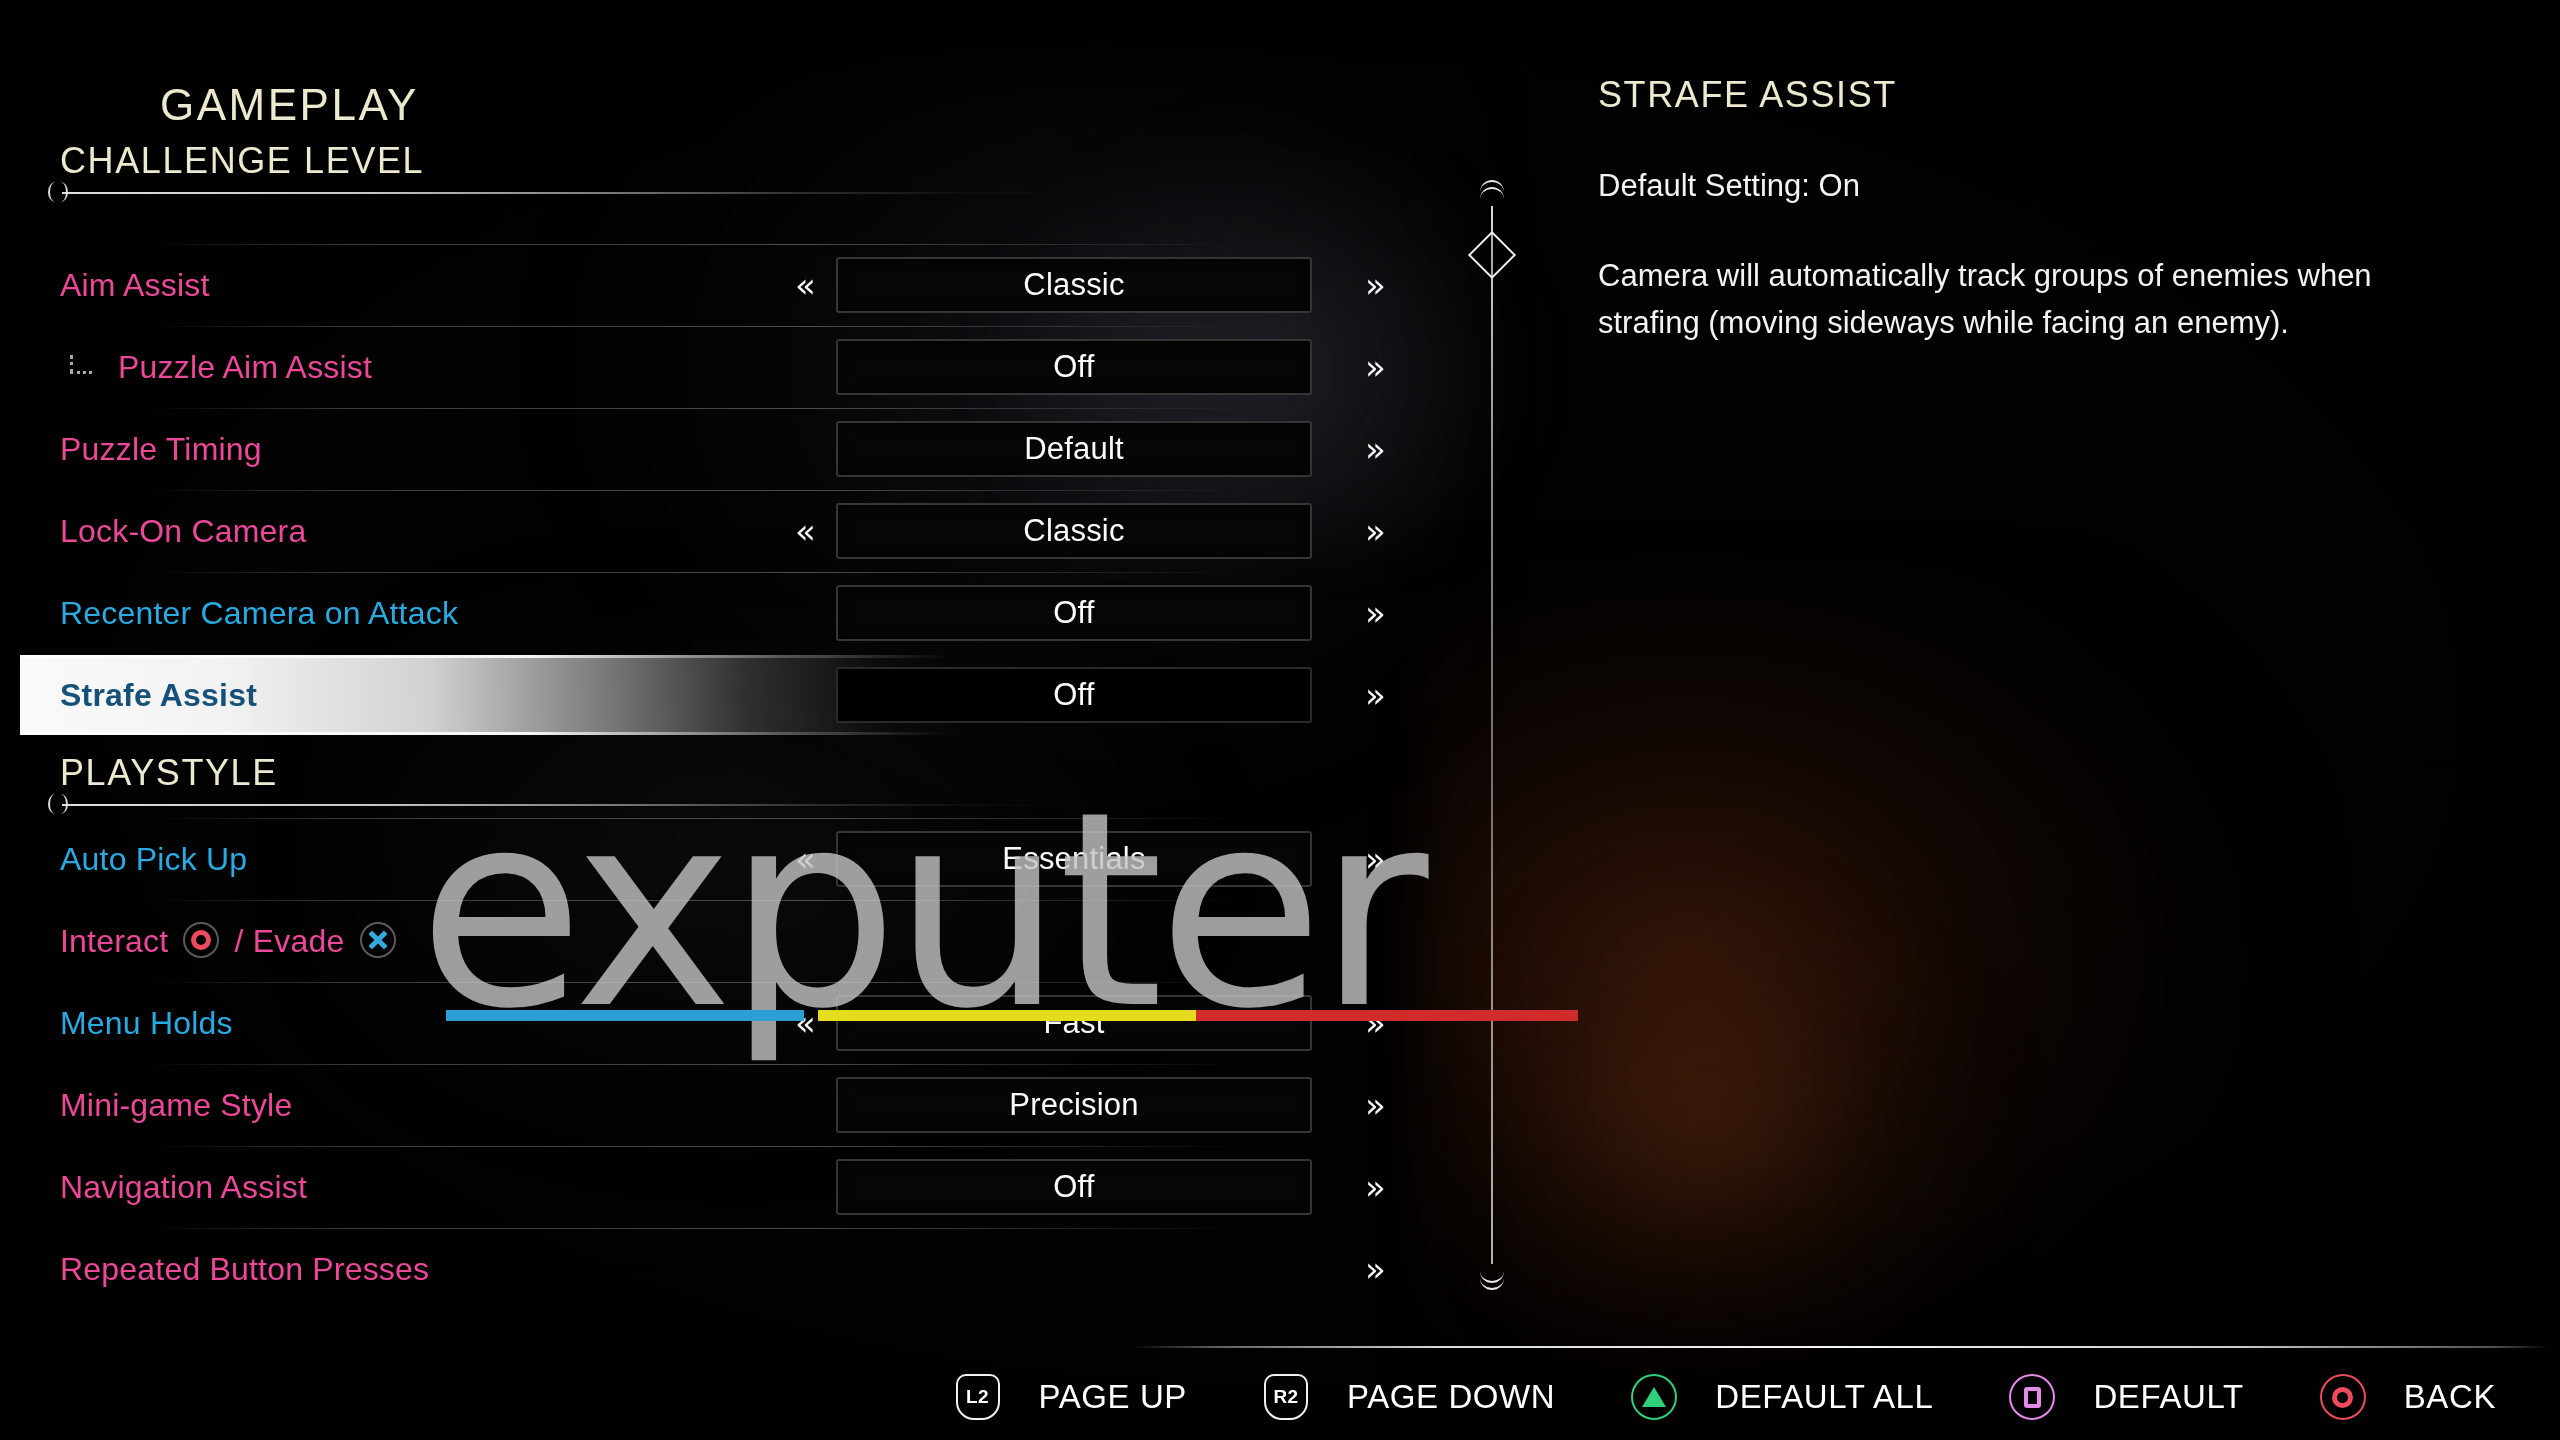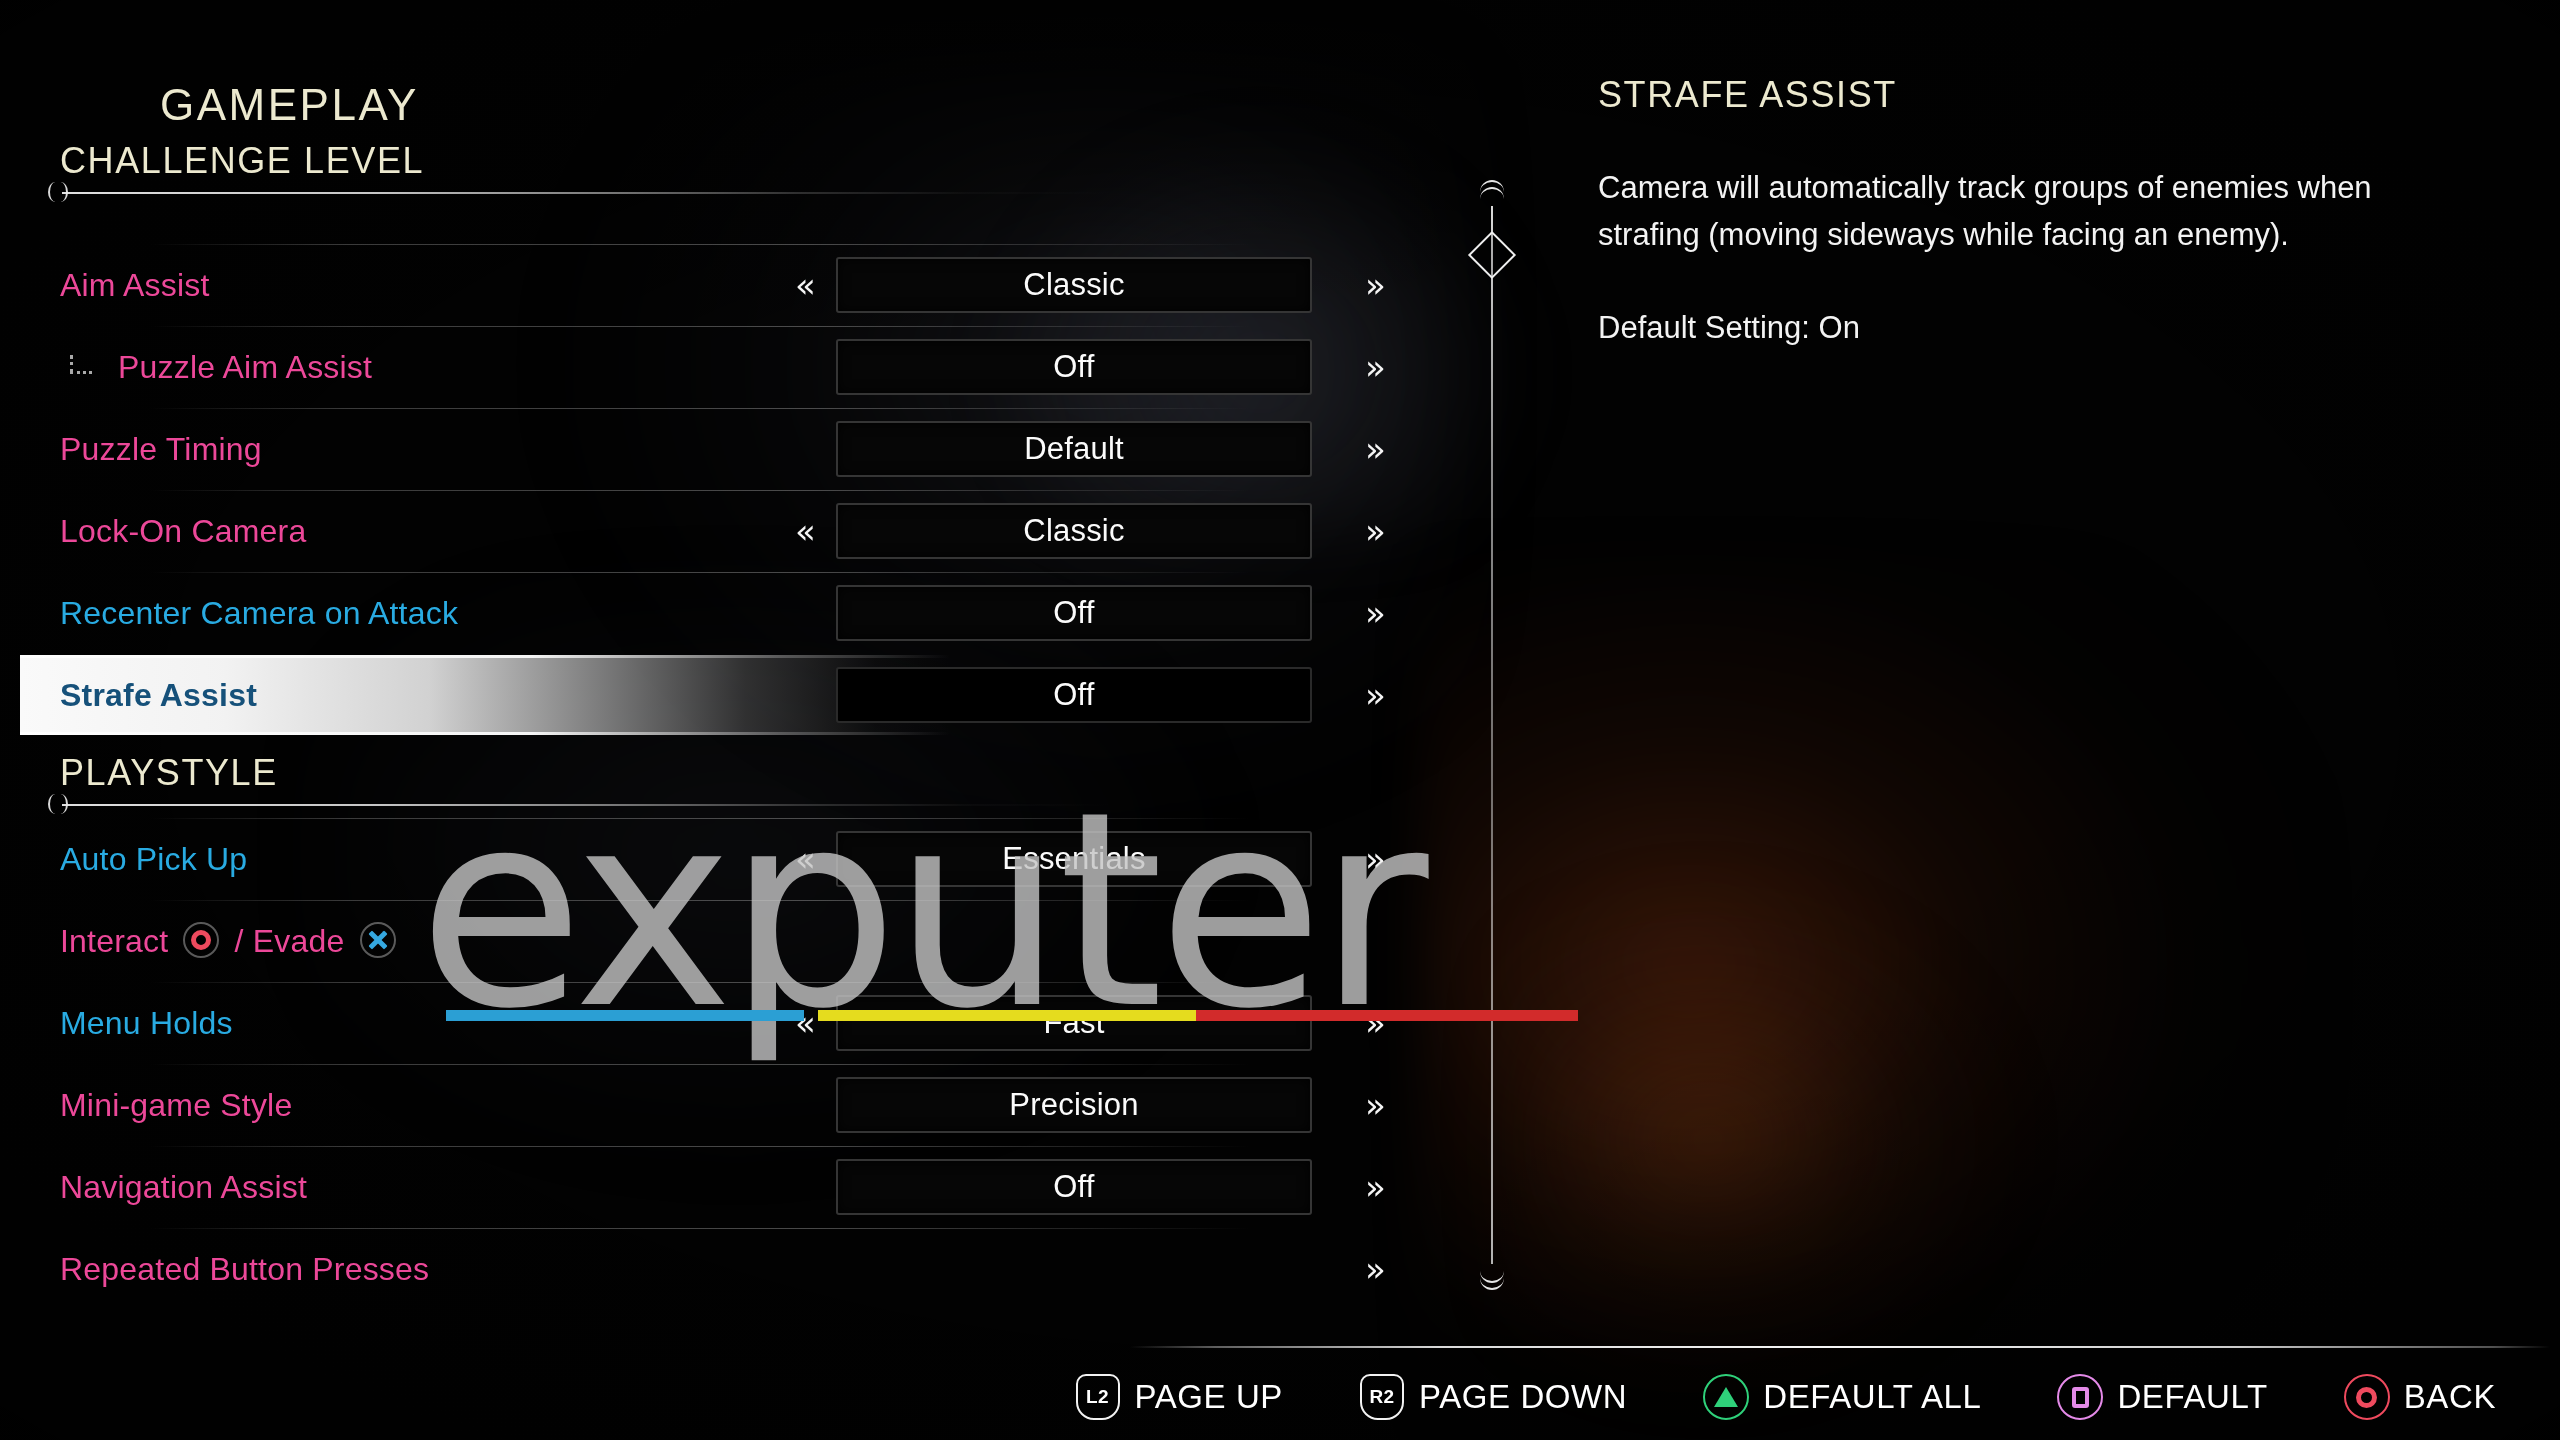--- a/index.html
+++ b/index.html
@@ -363,20 +363,21 @@
   .prompt {
     display:flex;
     align-items:center;
     gap:14px;
   }
   .prompt .pl {
     font-size:33px;
     color:#ffffff;
     letter-spacing:0.6px;
     white-space:nowrap;
+    margin-left:24px;
   }
   .btn-glyph {
     position:relative;
     width:46px; height:46px;
     display:flex; align-items:center; justify-content:center;
   }
   
   .btn-trigger {
     width:44px; height:46px;
     border:2px solid #f2f2f2;
@@ -583,22 +584,22 @@
 
   <div id="scrollbar">
     <div class="cap top"></div>
     <div class="track"></div>
     <div class="thumb"></div>
     <div class="cap bot"></div>
   </div>
 
   <div id="info-pane">
     <div id="info-title">STRAFE ASSIST</div>
+    <div id="info-default">Default Setting: On</div>
     <div id="info-desc">Camera will automatically track groups of enemies when strafing (moving sideways while facing an enemy).</div>
-    <div id="info-default">Default Setting: On</div>
   </div>
 
   <div id="watermark">
     <div class="wm-text">exputer</div>
     <div class="wm-line wm-blue"></div>
     <div class="wm-line wm-yellow"></div>
     <div class="wm-line wm-red"></div>
   </div>
 
   <div id="prompt-bar">

